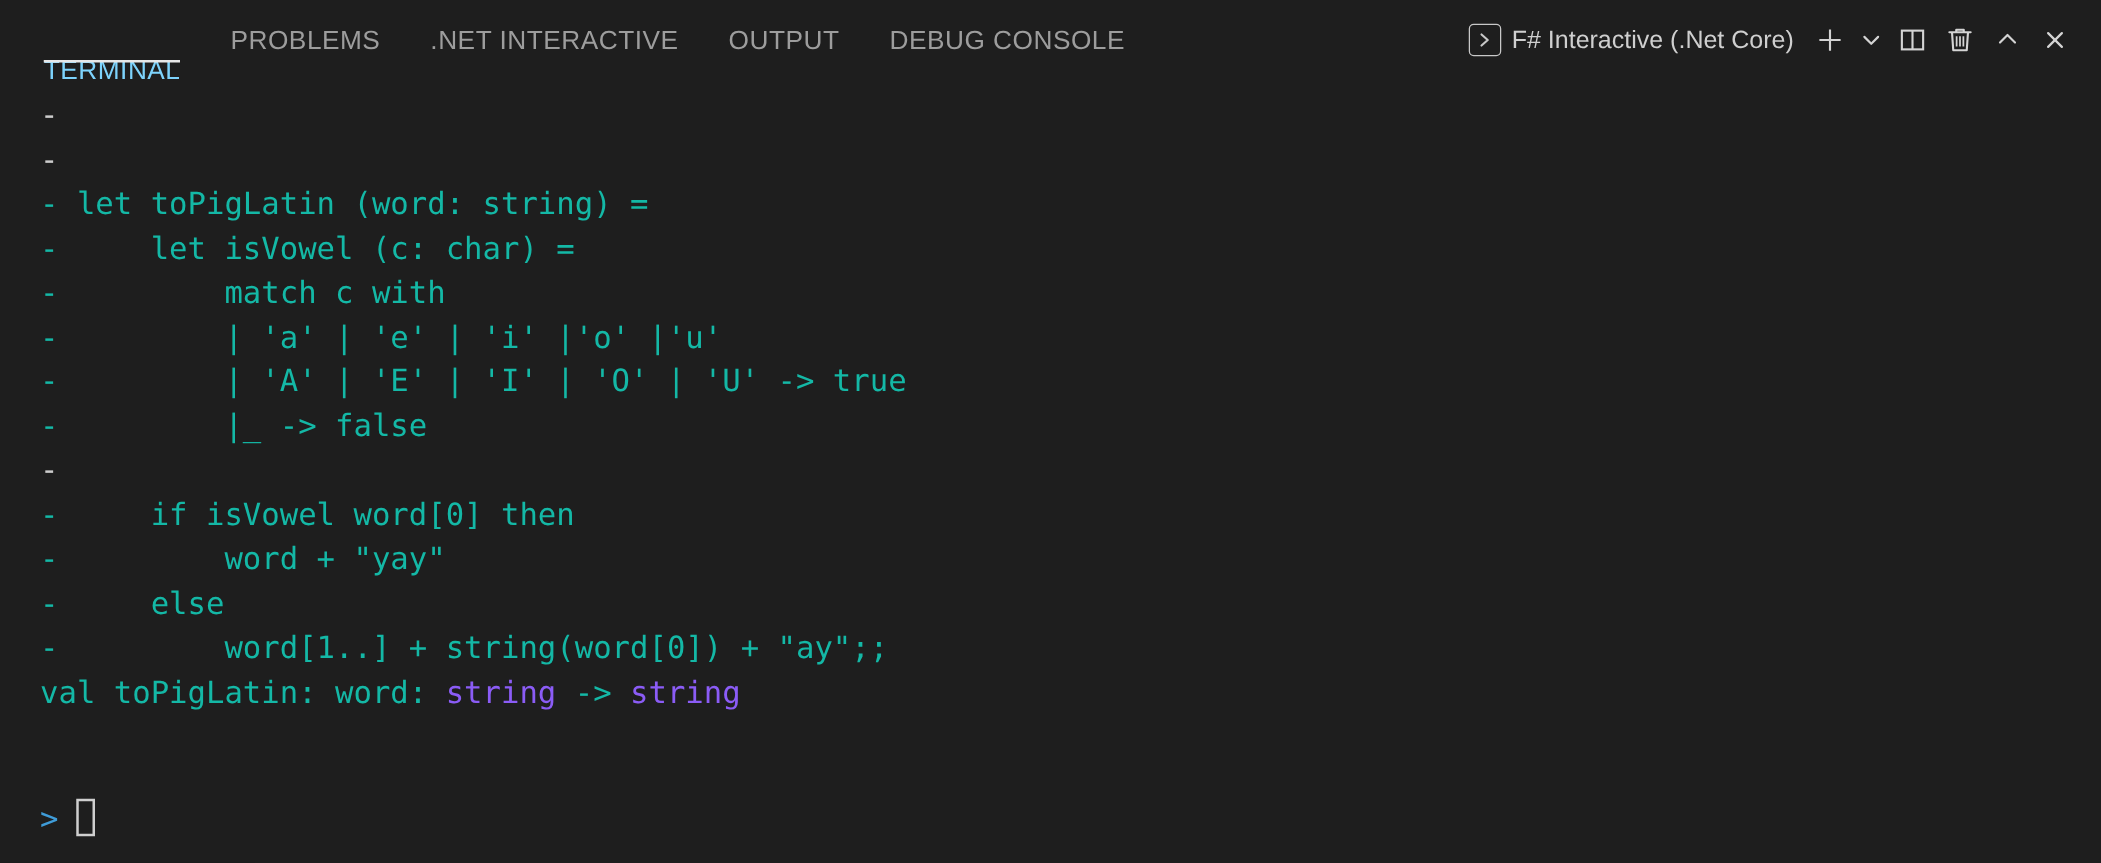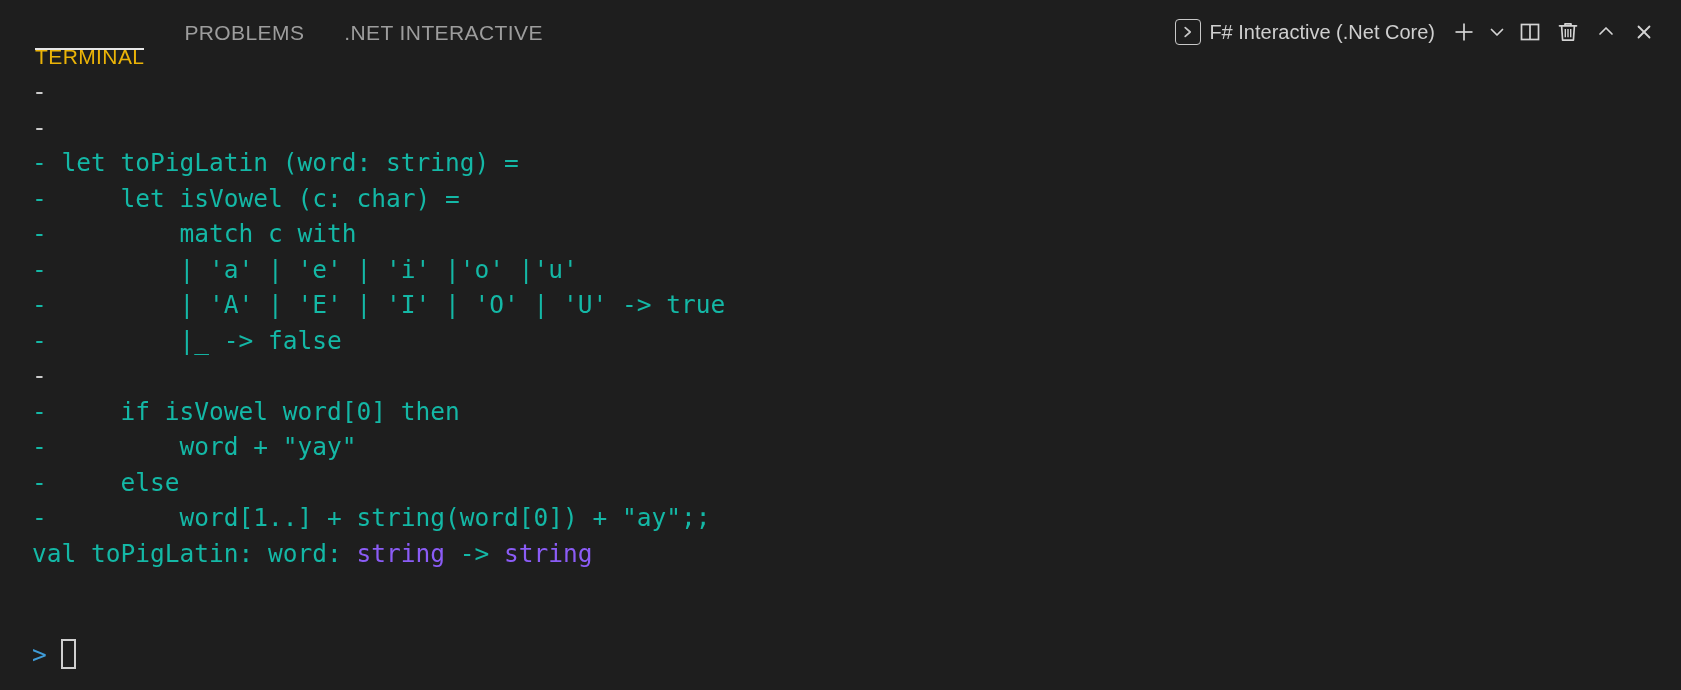--- a/index.html
+++ b/index.html
@@ -45,21 +45,21 @@
     position: relative;
     font-size: 21px;
     letter-spacing: 0.4px;
     color: #9d9d9d;
     padding: 0 20px;
     cursor: pointer;
     white-space: nowrap;
     font-family: "Liberation Sans", sans-serif;
   }
   .panel-tab:first-child { padding-left: 5px; }
-  .panel-tab.active { color: #eab308; margin-top: 48px; }
+  .panel-tab.active { color: #7dd3fc; margin-top: 48px; }
   .panel-tab.active::after {
     content: "";
     position: absolute;
     left: 5px; right: 20px;
     bottom: 16px;
     height: 2px;
     background: #e7e7e7;
   }
   .panel-tab:first-child.active::after { left: 5px; right: 20px; }
 
@@ -164,20 +164,26 @@
     <div id="panel-tabs">
       <div class="panel-tab active">
         <span>TERMINAL</span>
       </div>
       <div class="panel-tab">
         <span>PROBLEMS</span>
       </div>
       <div class="panel-tab">
         <span>.NET INTERACTIVE</span>
       </div>
+      <div class="panel-tab">
+        <span>OUTPUT</span>
+      </div>
+      <div class="panel-tab">
+        <span>DEBUG CONSOLE</span>
+      </div>
     </div>
 
     <div id="header-spacer"></div>
 
     <div id="panel-actions">
 
       <div class="terminal-selector">
         <span class="term-icon-box">
           <svg width="16" height="16" viewBox="0 0 16 16" aria-hidden="true">
             <polyline points="5.2,3.6 10.2,8 5.2,12.4" fill="none" stroke="#c8c8c8" stroke-width="1.7" stroke-linecap="round" stroke-linejoin="round"></polyline>

